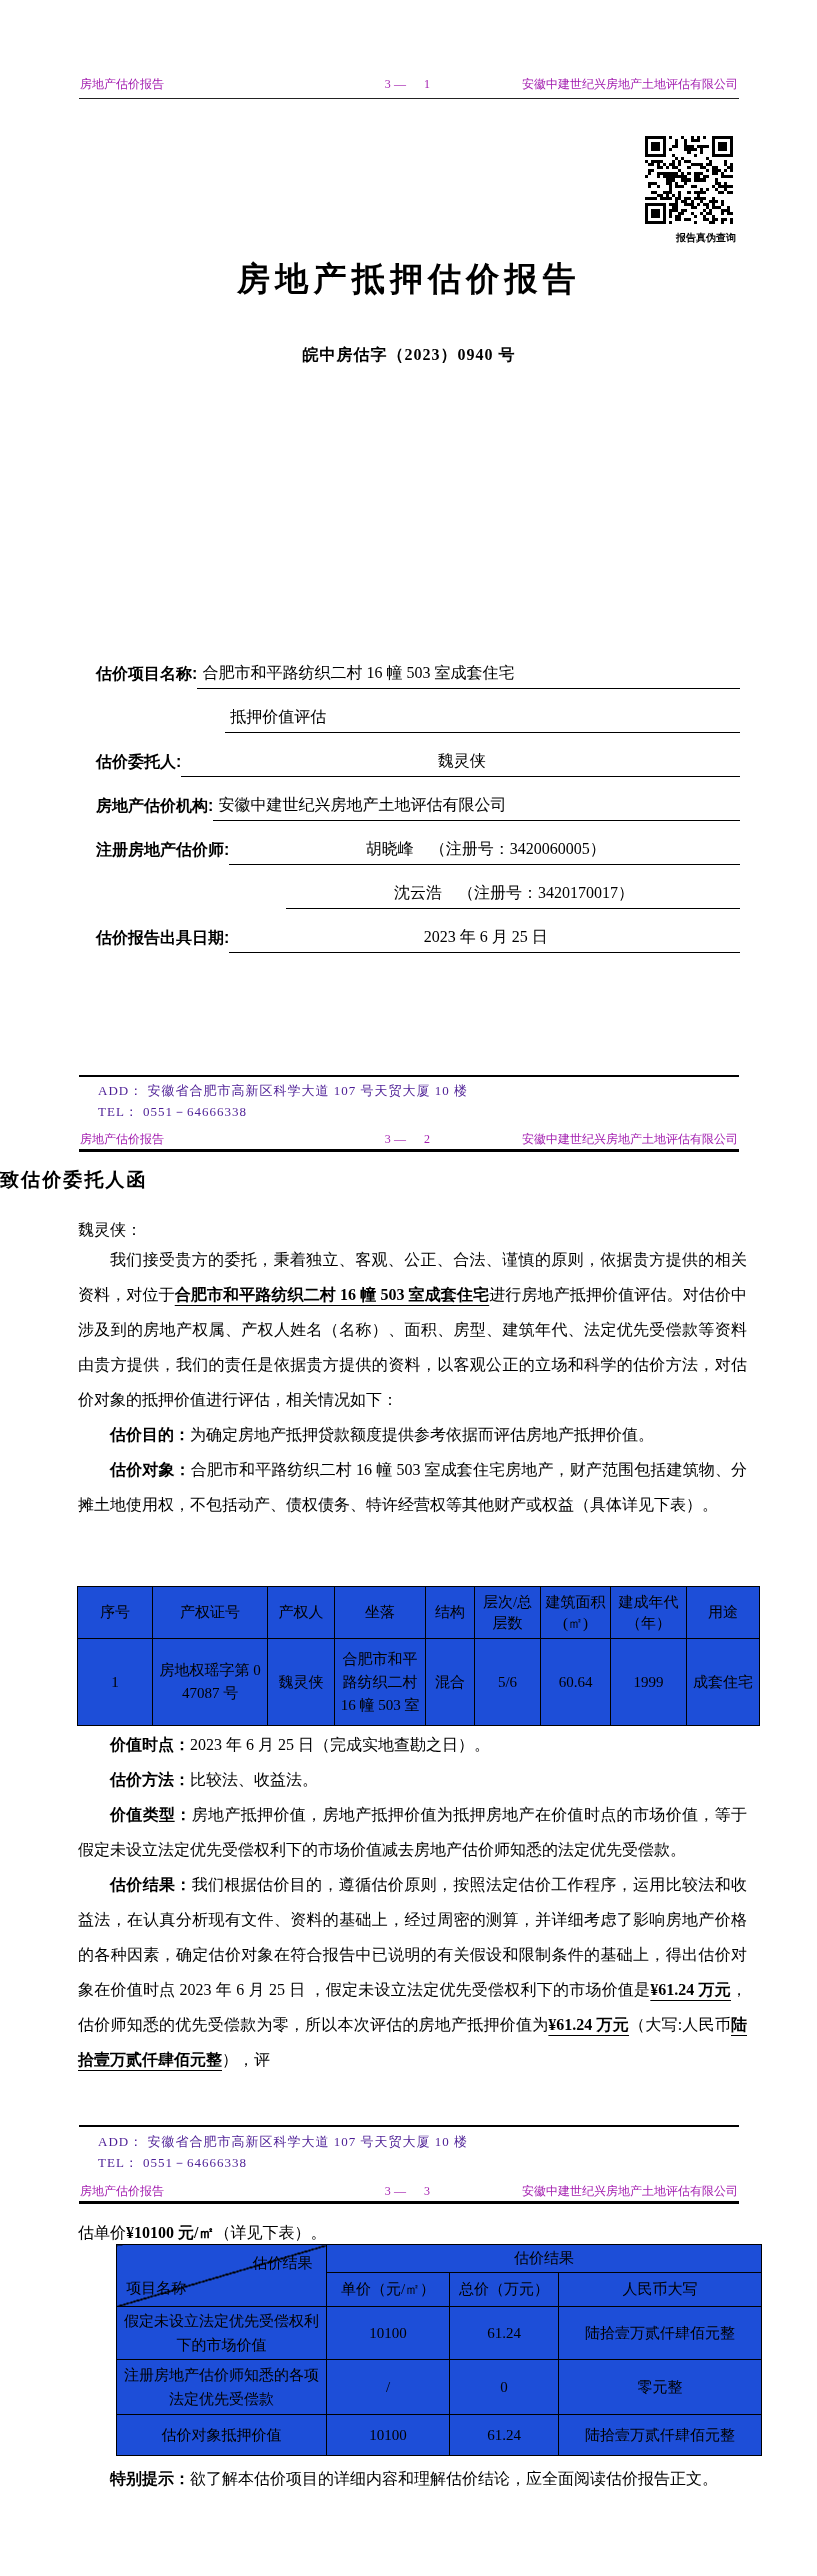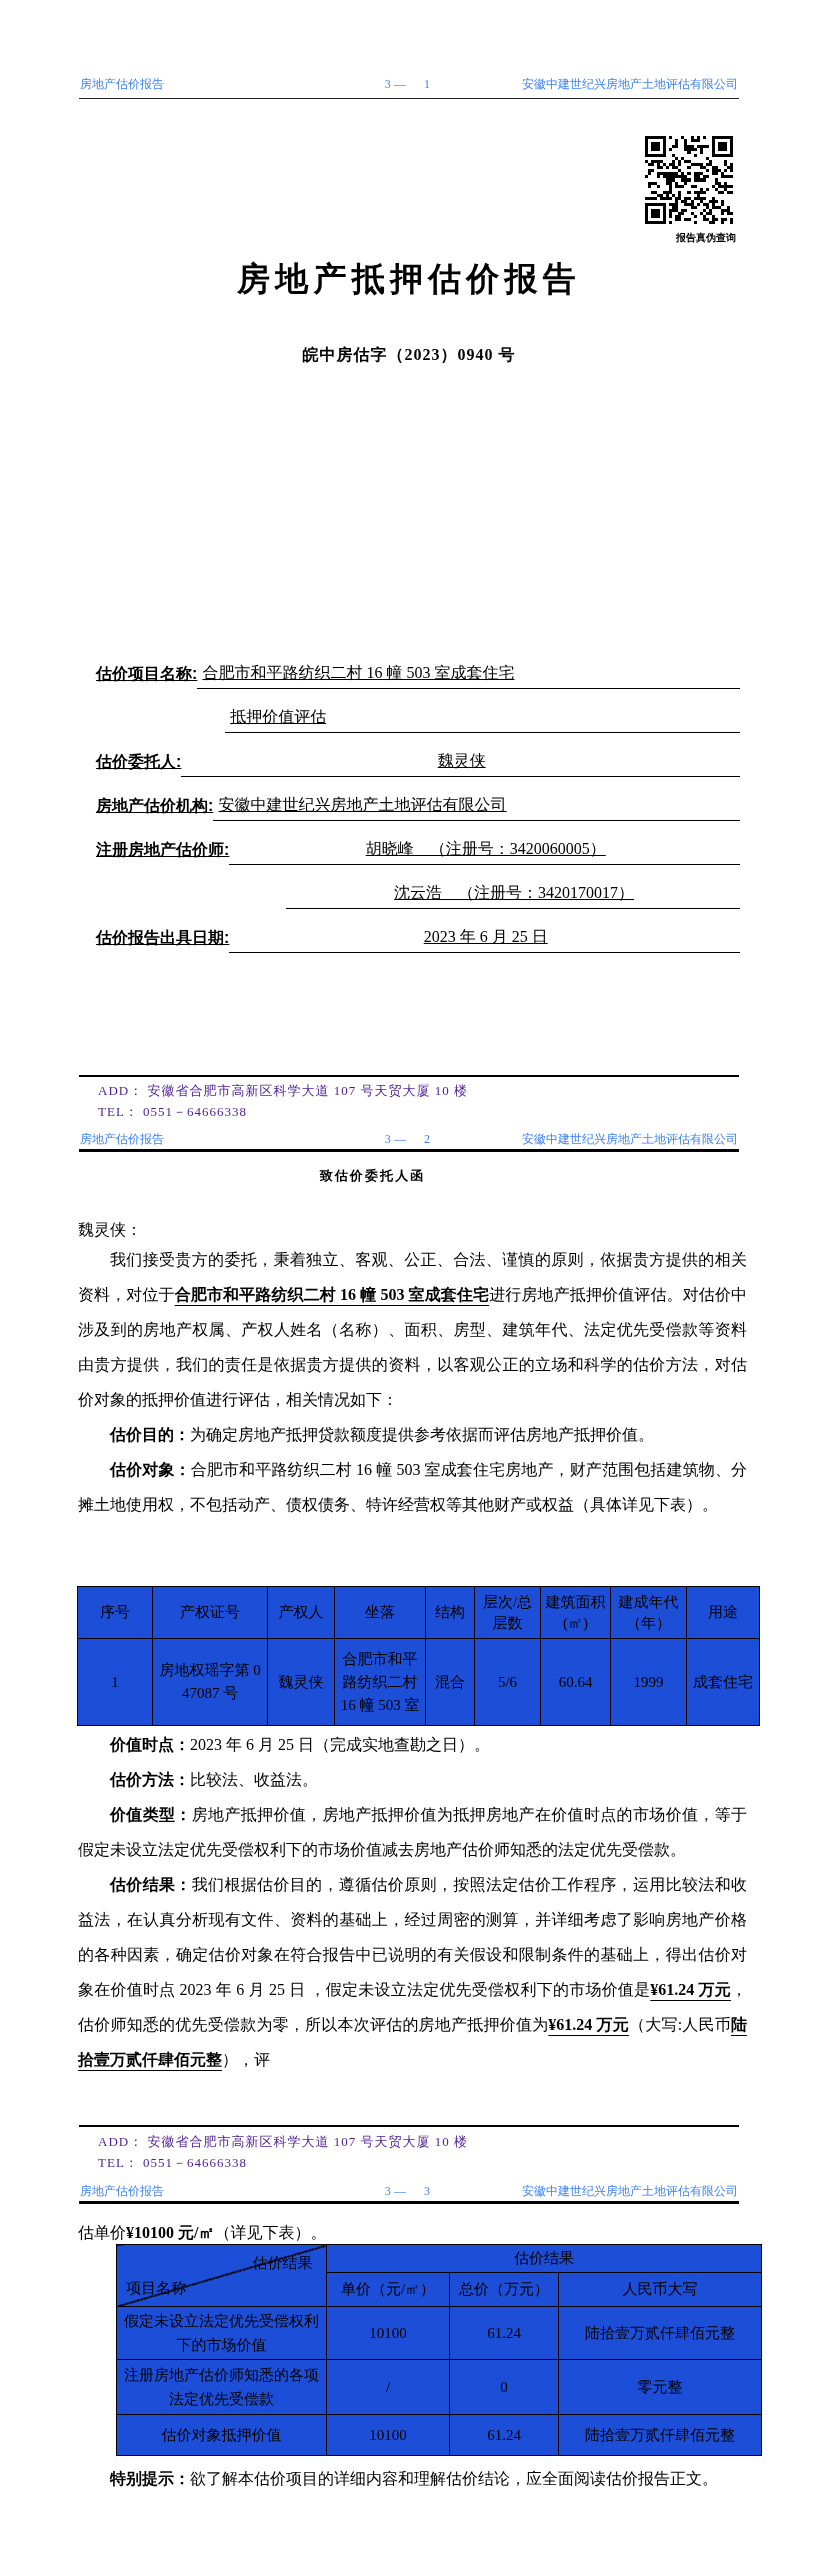--- a/index.html
+++ b/index.html
@@ -6,51 +6,51 @@
   html,body { background:#e8e8e8; }
   #page {
     position:relative; width:818px; height:3300px; margin:0 auto;
     background:#ffffff; color:#000;
     font-family:"Liberation Serif","DejaVu Serif",serif;
     overflow:hidden;
   }
   .abs { position:absolute; }
 
   
-  .runhead { left:80px; width:658px; height:16.5px; font-size:12px; color:#3b82f6; }
+  .runhead { left:80px; width:658px; height:16.5px; font-size:12px; color:#a21caf; }
   .runhead .hl { position:absolute; left:0; top:0; }
   .runhead .hc { position:absolute; left:50%; top:0; transform:translateX(-50%); letter-spacing:3.1px; }
   .runhead .hr { position:absolute; right:0; top:0; }
   .rule-thin { left:79px; width:660px; height:1px; background:#222; }
   .rule-thick { left:79px; width:660px; height:2.6px; background:#000; }
 
   
   .runfoot { left:98px; width:644px; font-size:13px; letter-spacing:1px; color:#4c1d95; }
 
   
   #qr-wrap { left:645px; top:136px; width:88px; }
   #qr-cap { left:642px; top:231px; width:94px; text-align:right; font-size:10px; font-weight:700; }
   #main-title { left:0; top:257px; width:818px; text-align:center; font-size:33px; font-weight:700; letter-spacing:5.2px; }
   #doc-no { left:0; top:345px; width:818px; text-align:center; font-size:16px; font-weight:700; letter-spacing:1px; }
 
   #fields { left:96px; top:645px; width:644px; }
-  .frow { display:flex; align-items:flex-end; height:44px;text-decoration:underline; }
+  .frow { display:flex; align-items:flex-end; height:44px; }
   .flabel { font-family:"Liberation Sans","DejaVu Sans",sans-serif; font-weight:700; font-size:16px; padding-bottom:4.1px; white-space:nowrap; }
   .fspacer1 { width:129px; } .fspacer2 { width:190px; }
   .fval { flex:1; border-bottom:1.5px solid #000; font-size:16px; padding:0 3.1px 4.1px 5.2px; white-space:nowrap; }
   .fval.center { text-align:center; }
 
   
   .bodytext { font-size:16px; line-height:35px; text-align:justify; }
   .indent { text-indent:2em; }
   .blabel { font-weight:700; }
   .bu { font-weight:700; text-decoration:underline; text-decoration-thickness:1px; text-underline-offset:4.6px; }
   .b { font-weight:700; }
 
-  #p2-title { left:0; top:1167px; width:745px; text-align:center; font-size:13px; font-weight:700; letter-spacing:2.1px; }
+  #p2-title { left:0; top:1167px; width:745px; font-size:19px; font-weight:700; letter-spacing:2.1px; }
   #p2-salutation { left:78px; top:1220px; font-size:16px; }
   #p2-body1 { left:78px; top:1242px; width:669px; }
   #p2-body2 { left:78px; top:1727px; width:669px; }
   #p3-unitline { left:78px; top:2215px; width:669px; }
   #p3-special { left:78px; top:2461px; width:669px; }
 
   
   table { border-collapse:collapse; table-layout:fixed; background:#1d4ed8; }
   td, th { border:1px solid #000; font-size:15px; font-weight:400; text-align:center; vertical-align:middle; padding:2.1px 4.1px; line-height:23px; word-break:break-all; }
   #t1 { left:77px; top:1586px; width:682px; border:1.5px solid #000; }

